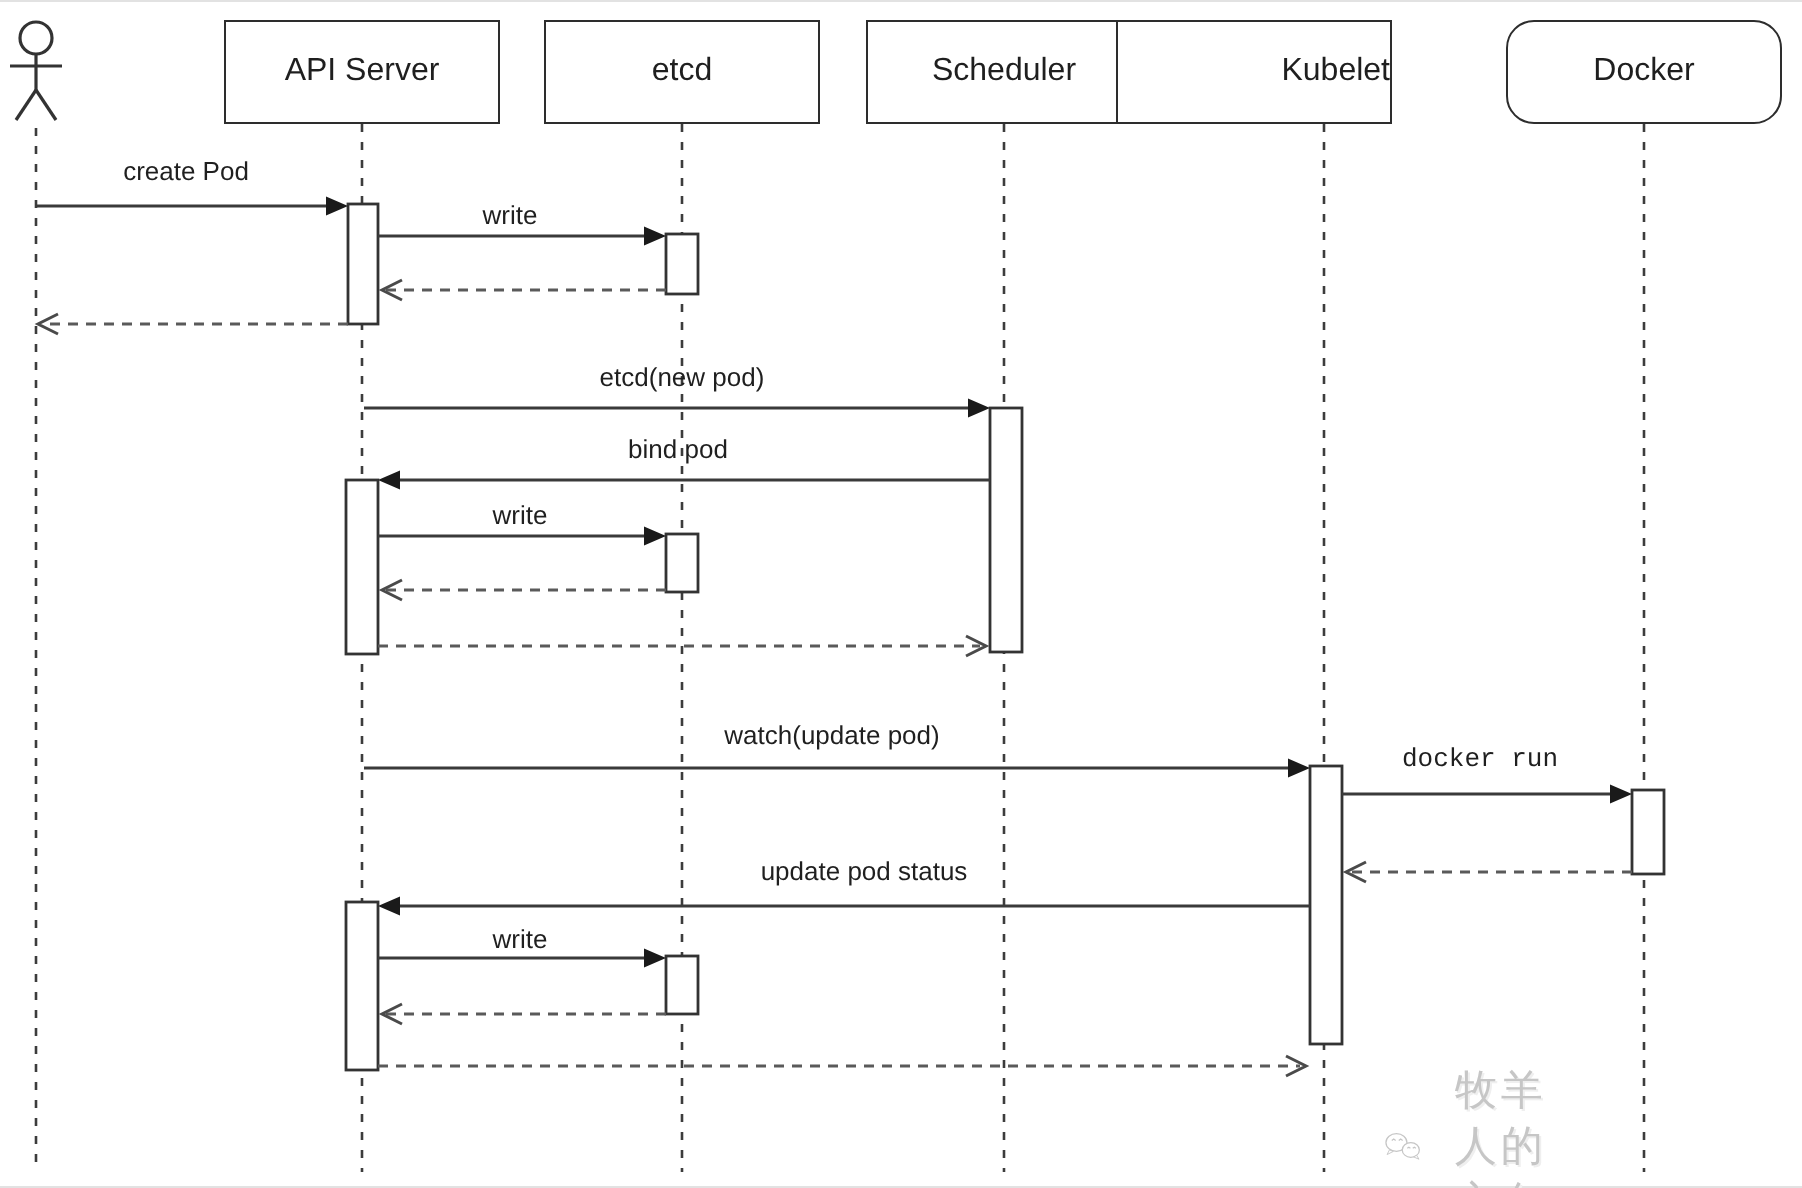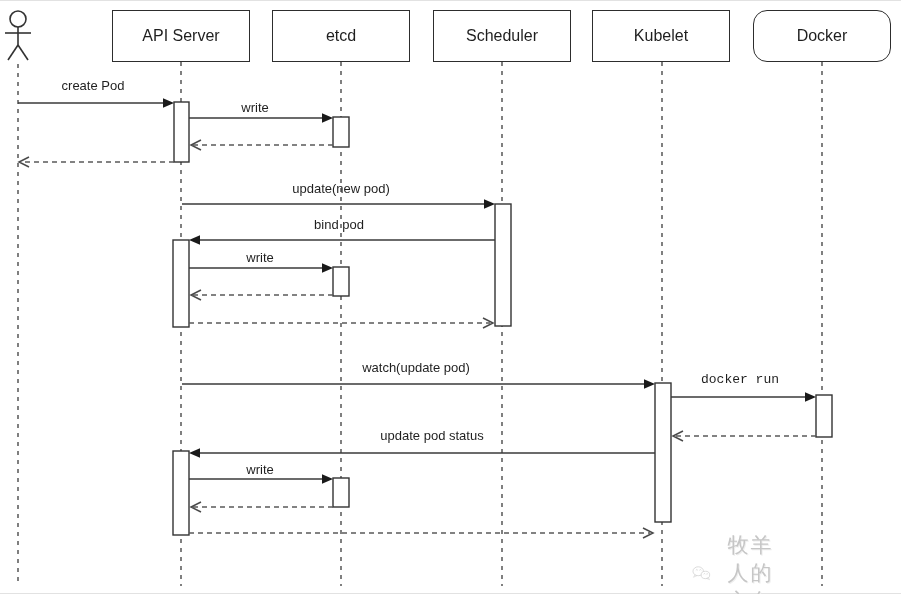--- a/index.html
+++ b/index.html
@@ -137,30 +137,30 @@
 
   <div class="participant-box" style="left:112px;">
     <span>API Server</span>
   </div>
   <div class="participant-box" style="left:433px;">
     <span>Scheduler</span>
   </div>
   <div class="participant-box" style="left:272px;">
     <span>etcd</span>
   </div>
-  <div class="participant-box" style="left:592px;">
+  <div class="participant-box" style="left:558px;justify-content:flex-end;">
     <span>Kubelet</span>
   </div>
   <div class="participant-box" style="left:753px;border-radius:14px;">
     <span>Docker</span>
   </div>
 
   <div class="msg-label" style="left:93px;  top:77px;">create Pod</div>
   <div class="msg-label" style="left:255px; top:99px;">write</div>
-  <div class="msg-label" style="left:341px; top:180px;">update(new pod)</div>
+  <div class="msg-label" style="left:341px; top:180px;">etcd(new pod)</div>
   <div class="msg-label" style="left:339px; top:216px;">bind pod</div>
   <div class="msg-label" style="left:260px; top:249px;">write</div>
   <div class="msg-label" style="left:416px; top:359px;">watch(update pod)</div>
   <div class="msg-label" style="left:740px; top:371px;font-family:Liberation Mono, monospace;">docker run</div>
   <div class="msg-label" style="left:432px; top:427px;">update pod status</div>
   <div class="msg-label" style="left:260px; top:461px;">write</div>
 
   <div id="watermark">
     <svg width="50" height="36" viewBox="0 0 50 36">
       <g stroke="#c6c6c6" stroke-width="1.6" fill="#ffffff">

